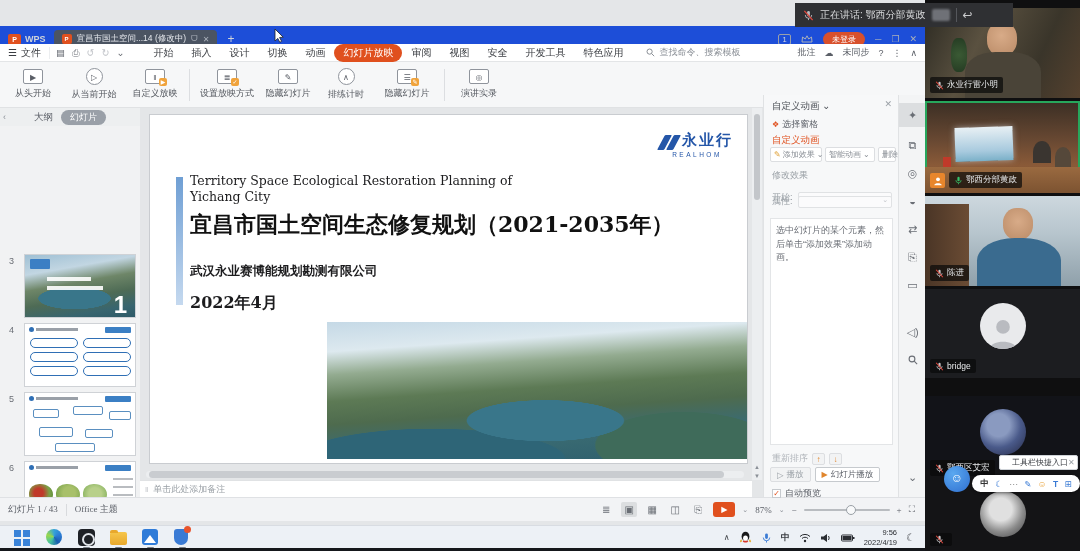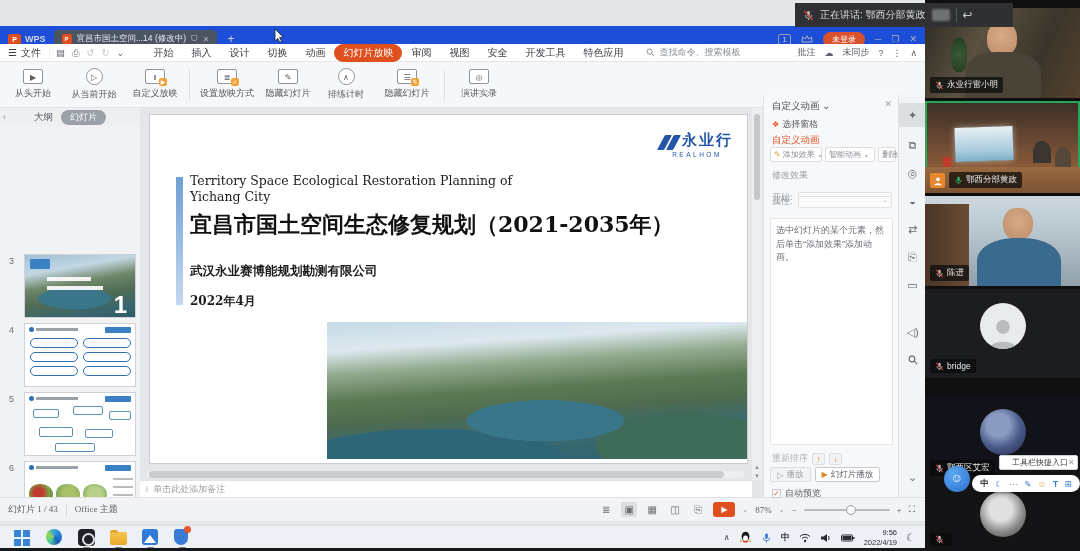--- a/index.html
+++ b/index.html
@@ -83,21 +83,21 @@
   .logo { position:absolute; right:14px; top:16px; text-align:center; }
   .logo .row { display:flex; align-items:flex-end; gap:5px; justify-content:flex-end; }
   .logo .mark { display:flex; gap:2px; }
   .logo .s1,.logo .s2 { width:7px; height:15px; background:#2456a8; transform:skewX(-28deg); border-radius:1px; }
   .logo .zh { color:#2456a8; font-size:15px; font-weight:bold; font-family:"DejaVu Serif","Liberation Serif",serif; letter-spacing:2px; }
   .logo .en { color:#2456a8; font-size:6.5px; letter-spacing:2.5px; margin-top:1px; }
   .accentbar { position:absolute; left:26px; top:62px; width:7px; height:128px; background:linear-gradient(180deg,#6f9fd4,#c5d9ef); }
   .sub-en { position:absolute; left:40px; top:58px; font-family:"DejaVu Serif","Liberation Serif",serif; font-size:12.5px; color:#1c1c1e; line-height:1.3; }
   .stitle { position:absolute; left:40px; top:95px; font-family:"DejaVu Serif","Liberation Serif",serif; font-size:22px; font-weight:bold; color:#111; }
   .scompany { position:absolute; left:40px; top:148px; font-size:12.5px; font-weight:bold; color:#1c1c1e; font-family:"DejaVu Serif","Liberation Serif",serif; }
-  .sdate { position:absolute; left:40px; top:178px; font-size:12px; font-weight:bold; color:#1c1c1e; font-family:"DejaVu Serif","Liberation Serif",serif; }
+  .sdate { position:absolute; left:40px; top:178px; font-size:16px; font-weight:bold; color:#1c1c1e; font-family:"DejaVu Serif","Liberation Serif",serif; }
   .spano { position:absolute; left:177px; top:207px; width:420px; height:137px;
     background:radial-gradient(130px 34px at 52% 72%, #39768a 0 60%, transparent 61%),
                radial-gradient(220px 50px at 25% 100%, #2e6577 0 60%, transparent 61%),
                radial-gradient(160px 60px at 85% 90%, #3f6b5a 0 55%, transparent 56%),
                linear-gradient(176deg,#c5d9e6 0%,#dde9ef 18%,#93ab90 32%,#5d7a55 48%,#4e6b4e 62%,#3a6b72 78%,#2e5f6e 100%); }
 
   .vscroll { left:752px; top:108px; width:10px; height:372px; background:#eceef0; }
   .vscroll .thumb { position:absolute; left:2px; top:6px; width:6px; height:86px; background:#c3c6ca; border-radius:3px; }
   .vscroll .ar { position:absolute; left:0; width:10px; font-size:6px; color:#8a8f96; text-align:center; }
   .hscroll { left:145px; top:470px; width:600px; height:9px; }

